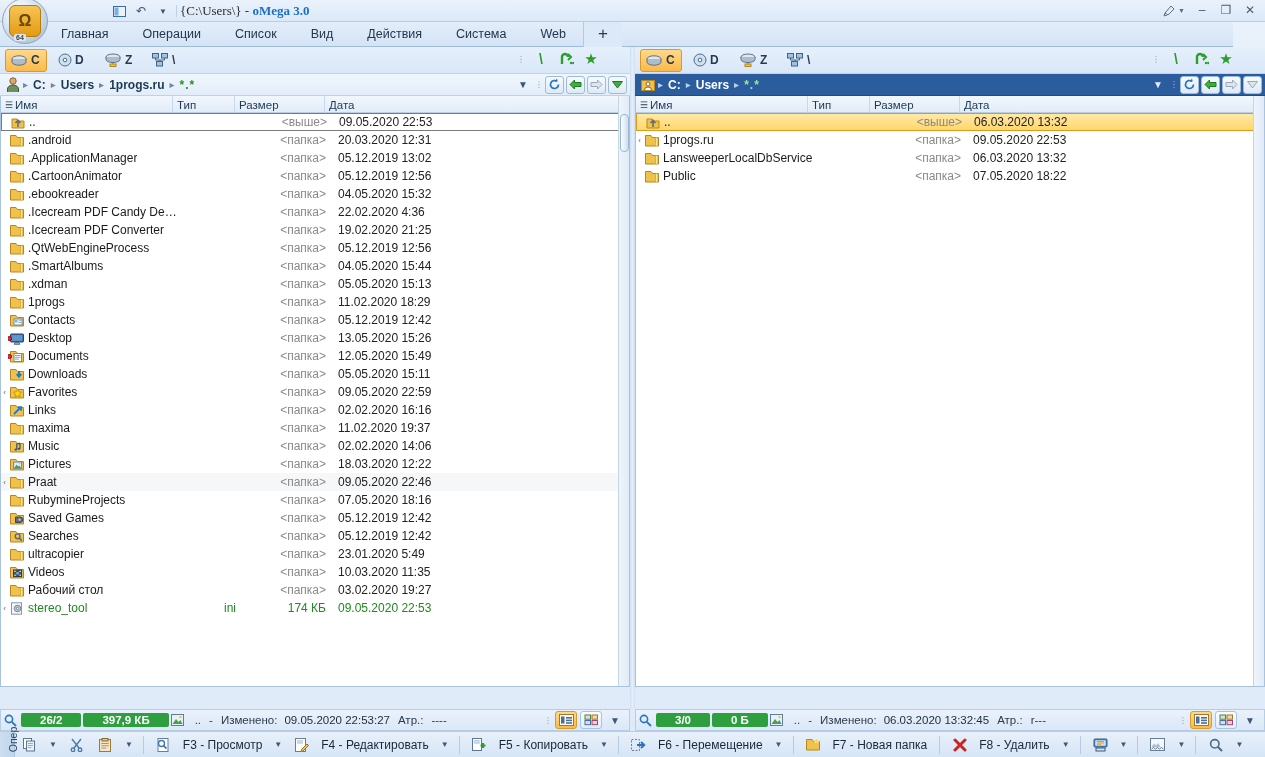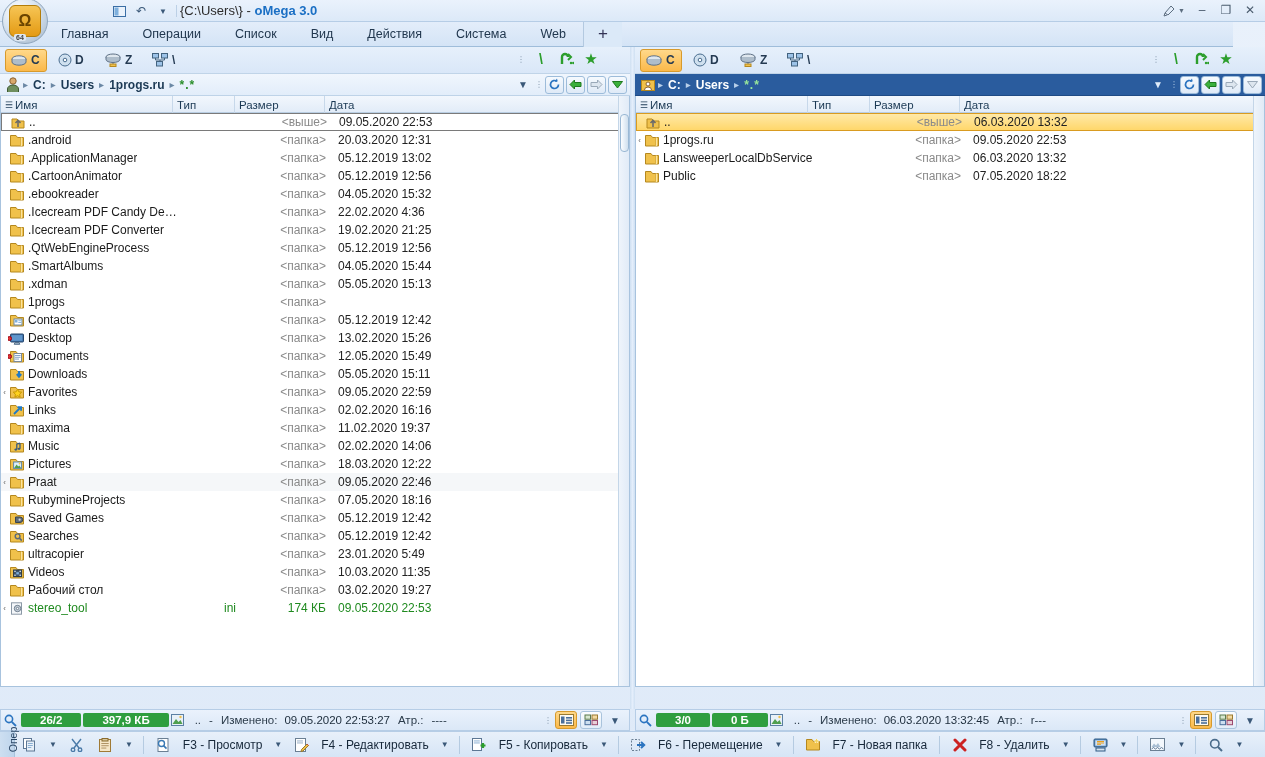--- a/index.html
+++ b/index.html
@@ -14,21 +14,21 @@
 
   
   .titlebar{ position:absolute; left:0; top:0; width:1265px; height:22px;
              background:linear-gradient(#eaf2fc,#dce9f8);
              border-bottom:1px solid #b6cde6; }
   .qat{ position:absolute; left:110px; top:2px; height:18px; display:flex;
         align-items:center; gap:4px; }
   .qat .qbtn{ width:18px; height:17px; display:flex; align-items:center;
               justify-content:center; color:#3a5878; font-size:12px; cursor:pointer;}
   .qat .sep{ width:1px; height:12px; background:#bcd0e6; }
-  .title-text{ position:absolute; left:180px; top:3px; font-size:13px; color:#2c2c2c; }
+  .title-text{ position:absolute; left:180px; top:3px; font-size:13px; color:#2c2c2c;font-family:Liberation Serif, serif; }
   .title-text .app-name{ color:#1a6fc4; font-weight:bold; }
   .wbtns{ position:absolute; right:4px; top:1px; display:flex; align-items:center; gap:2px;}
   .wbtn{ width:22px; height:18px; display:flex; align-items:center;
          justify-content:center; color:#4a5b6d; font-size:12px; cursor:pointer; }
   .helpbtn{ display:flex; align-items:center; color:#5d6e80; font-size:11px;
             margin-right:4px; cursor:pointer;}
 
   
   .menubar{ position:absolute; left:0; top:22px; width:1233px; height:25px;
             background:linear-gradient(#e3edfa,#d4e4f6);
@@ -480,20 +480,21 @@
             <span class="c-name" style="position: relative;">
               <span class="ico"><svg width="14" height="13" viewBox="0 0 14 13">
                   <path d="M0.5 12 h13 v-8.5 h-6 l-1.5 -2 h-5.5 z" fill="#f0c14b" stroke="#b5881f"></path>
                   <path d="M10.6 3.5 v8.5" stroke="#d9ae3e"></path>
                   <path d="M11.6 3.5 v8.5" stroke="#fbe7a8"></path>
                 </svg></span>
               <span class="nm">1progs</span>
             </span>
             <span class="c-type"></span>
             <span class="c-size">&lt;папка&gt;</span>
+            <span class="c-date">11.02.2020 18:29</span>
           </div>
           <div class="row">
             <span class="marker"></span>
             <span class="c-name" style="position: relative;">
               <span class="ico"><svg width="14" height="13" viewBox="0 0 14 13">
                   <path d="M0.5 12 h13 v-8.5 h-6 l-1.5 -2 h-5.5 z" fill="#f0c14b" stroke="#b5881f"></path>
                   <rect x="4" y="5" width="8" height="6" fill="#fff" stroke="#6c8aa6"></rect>
                   <rect x="5" y="6" width="2.5" height="2.5" fill="#7fb0dd"></rect>
                   <rect x="8.3" y="6.3" width="3" height="0.9" fill="#7fb0dd"></rect>
                   <rect x="8.3" y="8" width="3" height="0.9" fill="#7fb0dd"></rect>
@@ -510,21 +511,21 @@
               <span class="ico"><svg width="14" height="13" viewBox="0 0 14 13">
                   <rect x="0.5" y="2" width="13" height="8" rx="0.8" fill="#3f6fa5" stroke="#25456b"></rect>
                   <rect x="1.7" y="3.1" width="10.6" height="5.7" fill="#5f96cc"></rect>
                   <path d="M5 10.5 h4 l0.8 1.8 h-5.6 z" fill="#9fb4c9" stroke="#56708a"></path>
                 </svg></span>
               <span class="dot" style="left: -1px; top: 5px;"></span>
               <span class="nm">Desktop</span>
             </span>
             <span class="c-type"></span>
             <span class="c-size">&lt;папка&gt;</span>
-            <span class="c-date">13.02.2020 15:26</span>
+            <span class="c-date">13.05.2020 15:26</span>
           </div>
           <div class="row">
             <span class="marker"></span>
             <span class="c-name" style="position: relative;">
               <span class="ico"><svg width="14" height="13" viewBox="0 0 14 13">
                   <path d="M0.5 12 h13 v-8.5 h-6 l-1.5 -2 h-5.5 z" fill="#f0c14b" stroke="#b5881f"></path>
                   <rect x="4" y="3.5" width="7.5" height="8" fill="#fff" stroke="#7a8a9a"></rect>
                   <rect x="5" y="5" width="5.5" height="0.9" fill="#7a9ac0"></rect>
                   <rect x="5" y="6.8" width="5.5" height="0.9" fill="#7a9ac0"></rect>
                   <rect x="5" y="8.6" width="4" height="0.9" fill="#7a9ac0"></rect>

